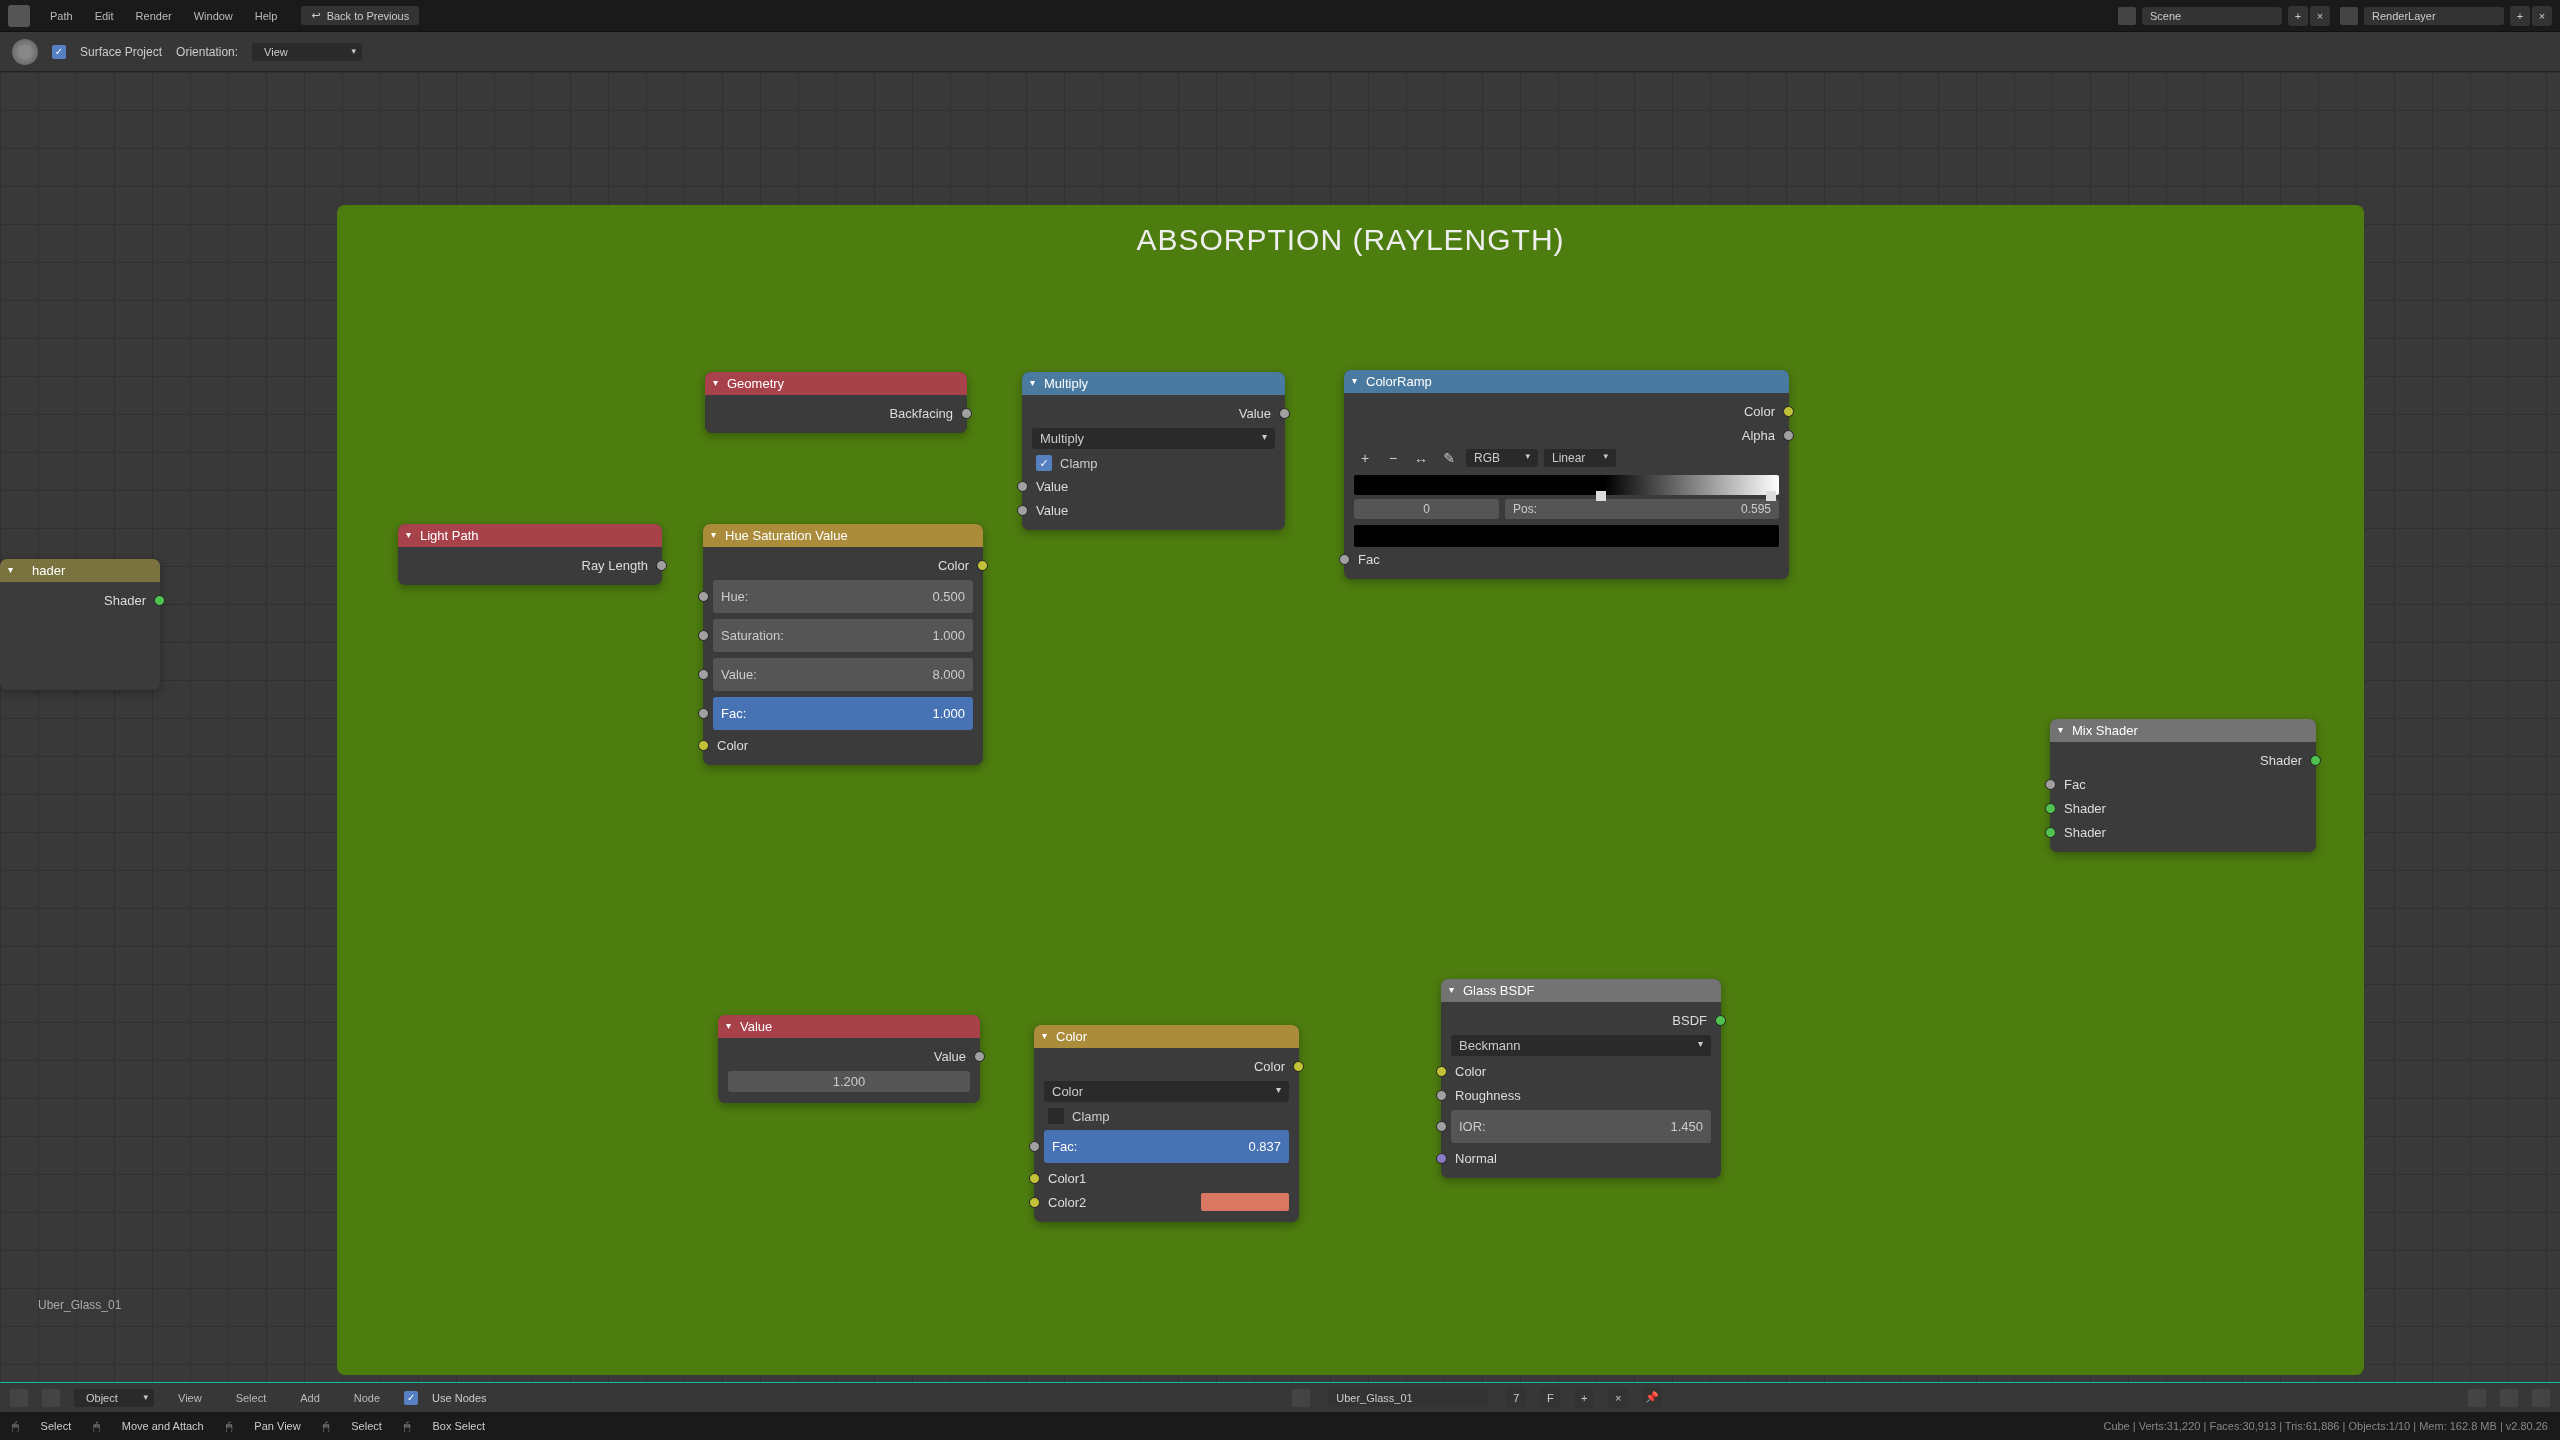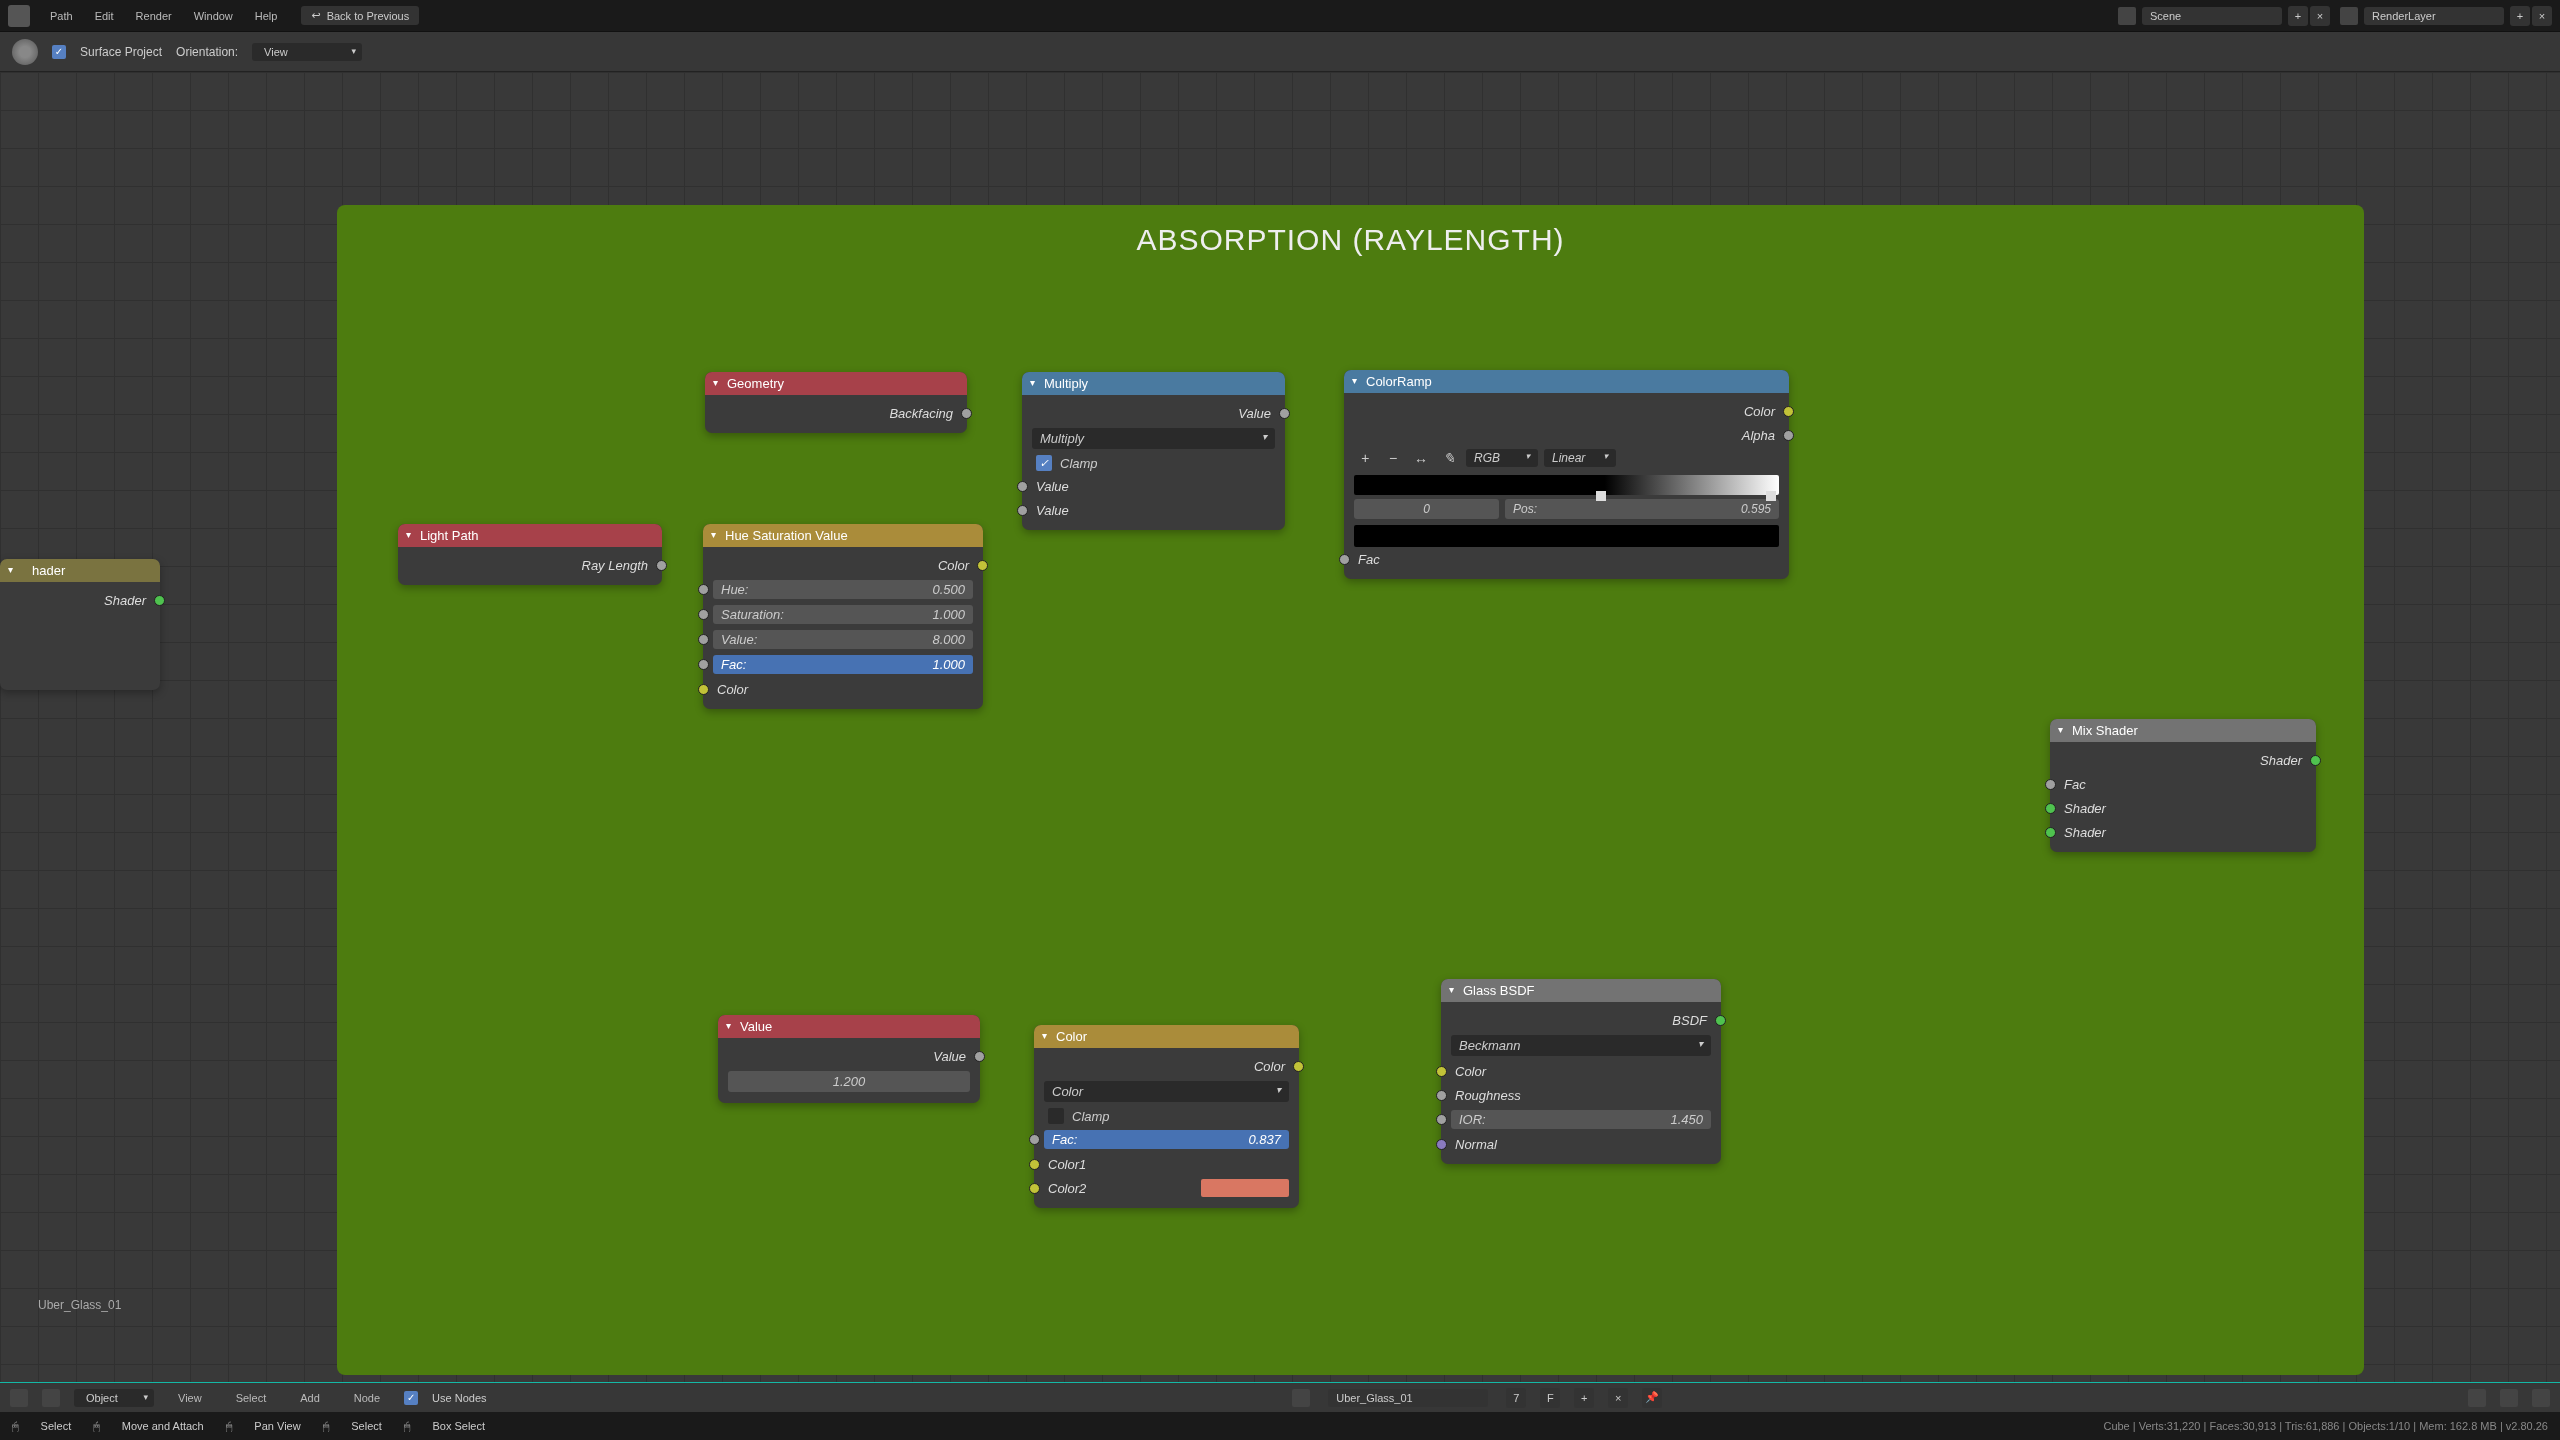--- a/index.html
+++ b/index.html
@@ -21,25 +21,25 @@
 .frame { position:absolute; background:#4d7c0f; border-radius:8px; }
 .frame-title { text-align:center; font-size:30px; font-weight:500; color:#eee; padding:18px 0 0; letter-spacing:1px; }
 .node { position:absolute; border-radius:7px; background:#3b3b3b; box-shadow:0 3px 8px rgba(0,0,0,.3); }
 .node-hdr { padding:4px 12px 4px 22px; border-radius:7px 7px 0 0; color:#fff; font-size:13px; position:relative; }
 .node-hdr::before { content:"▾"; position:absolute; left:8px; font-size:10px; top:5px; }
 .hdr-red { background:#a7414a; }
 .hdr-yellow { background:#aa8c3a; }
 .hdr-blue { background:#4a7aa0; }
 .hdr-green { background:#737373; }
 .hdr-olive { background:#7a7340;padding-left:32px; }
-.node-body { padding:6px 10px 8px;font-style:italic; }
+.node-body { padding:6px 10px 8px; }
 .row { display:flex; align-items:center; padding:3px 0; position:relative; min-height:24px; }
 .row-r { justify-content:flex-end; }
 .row-lbl { padding:0 4px; color:#ddd; font-size:13px; }
-.field { background:#555; border-radius:3px; padding:2px 8px; display:flex; justify-content:space-between; width:100%; font-size:13px;text-align:center; }
+.field { background:#555; border-radius:3px; padding:9px 8px; display:flex; justify-content:space-between; width:100%; font-size:13px;text-align:center; }
 .field-blue { background:#4772b3; color:#fff; }
 .socket { width:11px; height:11px; border-radius:50%; position:absolute; background:#999; border:1px solid #222; }
 .sk-l { left:-15px; } .sk-r { right:-15px; }
 .sk-grey { background:#a0a0a0; }
 .sk-yellow { background:#c2c238; }
 .sk-green { background:#4fc24f; }
 .sk-purple { background:#8a7abf; }
 .sel { background:#2a2a2a; border-radius:3px; padding:3px 8px; width:100%; display:flex; justify-content:space-between; font-size:13px; position:relative; }
 .sel::after { content:"▾"; font-size:10px; }
 .chkrow { display:flex; align-items:center; gap:8px; padding:3px 4px; }

